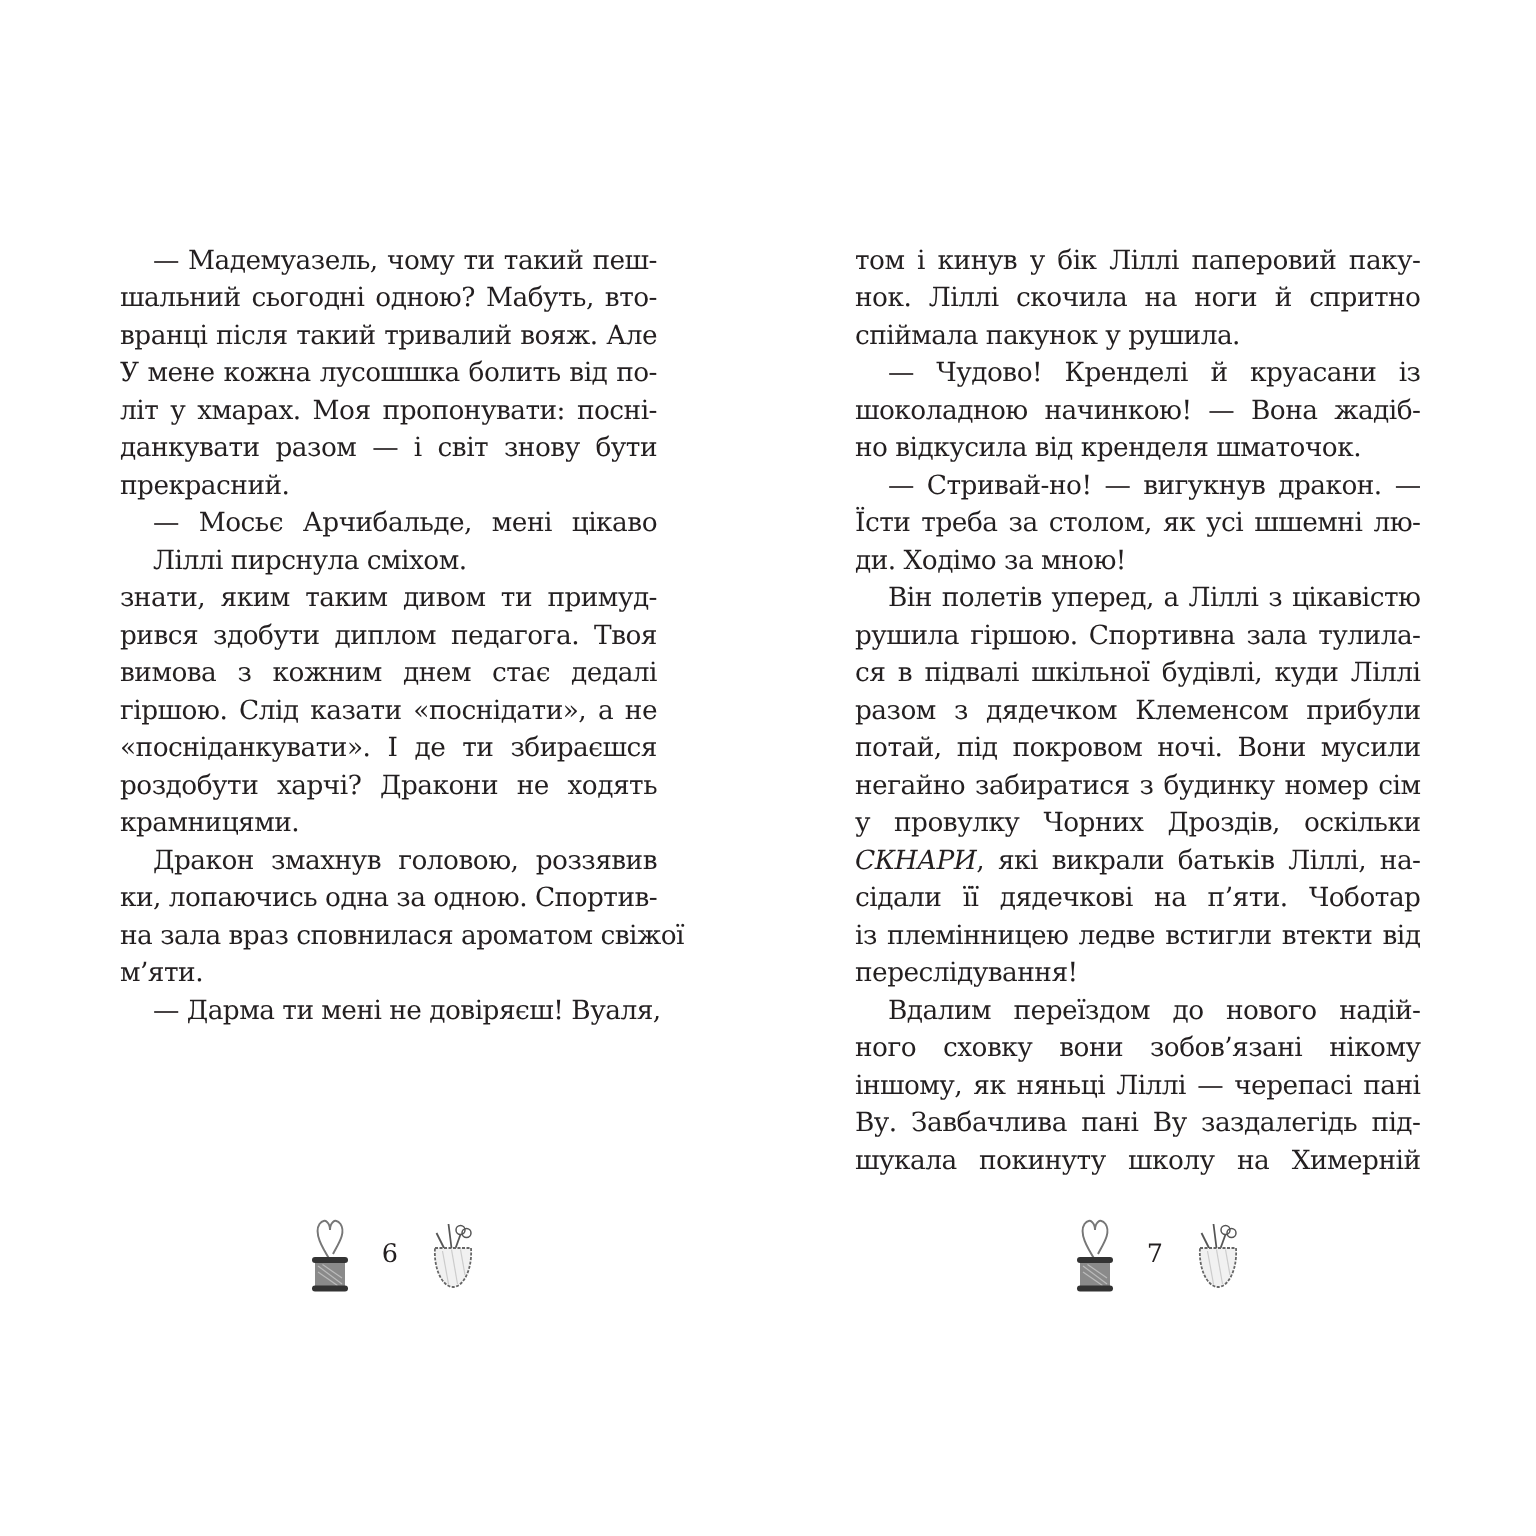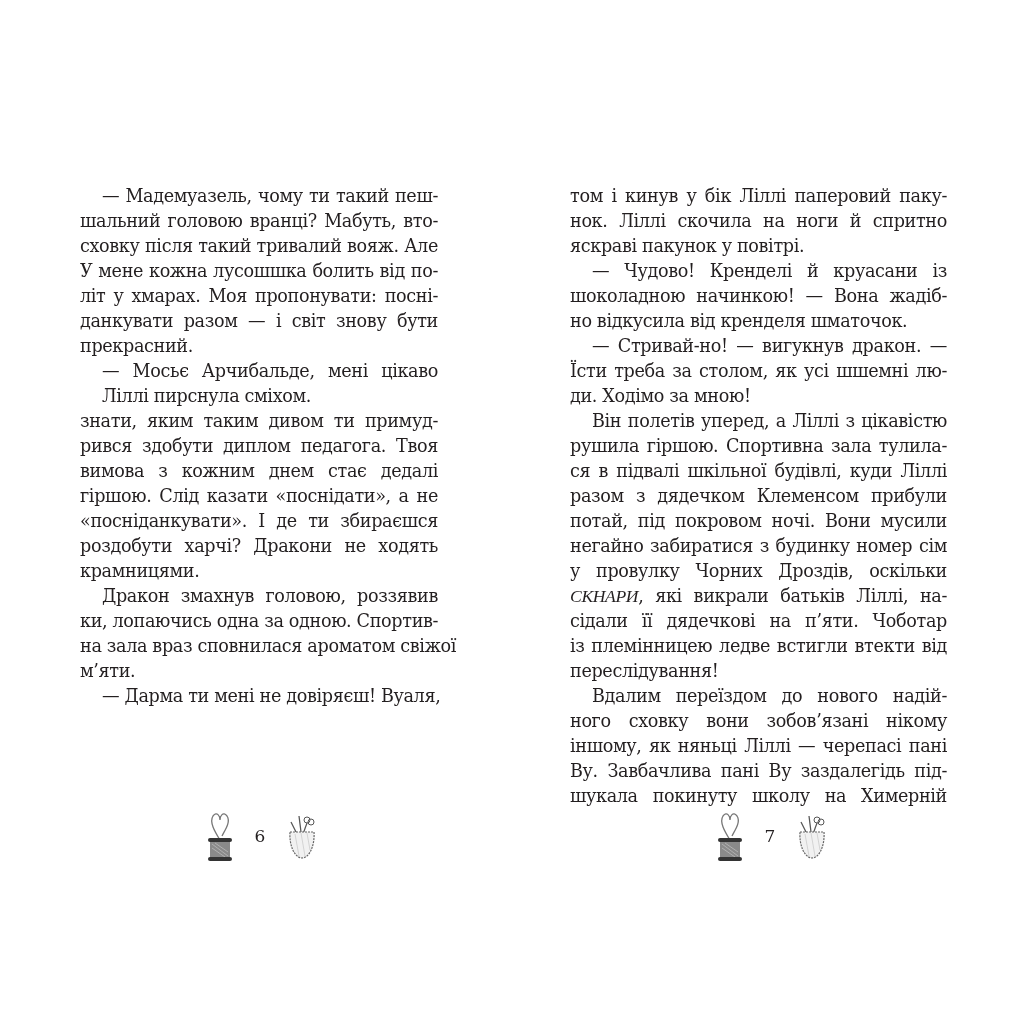--- a/index.html
+++ b/index.html
@@ -1,38 +1,38 @@
 <!DOCTYPE html>
 <html><head>
   <meta charset="utf-8">
   <style>
     html, body { margin: 0; padding: 0; background: #ffffff; }
     body { width: 1024px; height: 1024px; position: relative; overflow: hidden; }
     .page { position: absolute; top: 0; }
     .col {
       position: absolute;
-      top: 184px;
+      top: 162px;
       font-family: "DejaVu Serif", "Liberation Serif", serif;
       font-size: 17.6px;
       line-height: 25px;
       color: #231f20;
     }
     .col-left { left: 80px; width: 358px; }
     .col-right { left: 570px; width: 377px; }
     .line {
       display: block;
       height: 25px;
       white-space: nowrap;
       text-align: justify;
       text-align-last: justify;
       letter-spacing: -0.35px;
     }
     .line.last { text-align-last: left; }
     .line.indent { padding-left: 22px; }
-    .line .ital { font-style: italic; font-family: Liberation Serif, serif; }
+    .line .ital { font-style: italic; }
     .footer {
       position: absolute;
       top: 806px;
       height: 60px;
       display: flex;
       align-items: center;
       gap: 14px;
     }
     .footer-left { left: 205px; }
     .footer-right { left: 715px; }
@@ -44,22 +44,22 @@
       text-align: center;
     }
     svg { display: block; }
   </style>
 </head>
 <body>
 
 <div class="page">
   <div class="col col-left" id="col-left">
       <span class="line indent">— Мадемуазель, чому ти такий пеш-</span>
-      <span class="line">шальний головою вранці? Мабуть, вто-</span>
-      <span class="line">сховку після такий тривалий вояж. Але</span>
+      <span class="line">шальний сьогодні одною? Мабуть, вто-</span>
+      <span class="line">вранці після такий тривалий вояж. Але</span>
       <span class="line">У мене кожна лусошшка болить від по-</span>
       <span class="line">літ у хмарах. Моя пропонувати: посні-</span>
       <span class="line">данкувати разом — і світ знову бути</span>
       <span class="line last">прекрасний.</span>
       <span class="line indent">— Мосьє Арчибальде, мені цікаво</span>
       <span class="line indent last">Ліллі пирснула сміхом.</span>
       <span class="line">знати, яким таким дивом ти примуд-</span>
       <span class="line">рився здобути диплом педагога. Твоя</span>
       <span class="line">вимова з кожним днем стає дедалі</span>
       <span class="line">гіршою. Слід казати «поснідати», а не</span>
@@ -98,21 +98,21 @@
         <line x1="22" y1="23" x2="25" y2="40" stroke="#ccc" stroke-width="0.8"></line>
       </svg>
     </span>
   </div>
 </div>
 
 <div class="page">
   <div class="col col-right" id="col-right">
       <span class="line">том і кинув у бік Ліллі паперовий паку-</span>
       <span class="line">нок. Ліллі скочила на ноги й спритно</span>
-      <span class="line last">яскраві пакунок у повітрі.</span>
+      <span class="line last">спіймала пакунок у рушила.</span>
       <span class="line indent">— Чудово! Кренделі й круасани із</span>
       <span class="line">шоколадною начинкою! — Вона жадіб-</span>
       <span class="line last">но відкусила від кренделя шматочок.</span>
       <span class="line indent">— Стривай-но! — вигукнув дракон. —</span>
       <span class="line">Їсти треба за столом, як усі шшемні лю-</span>
       <span class="line last">ди. Ходімо за мною!</span>
       <span class="line indent">Він полетів уперед, а Ліллі з цікавістю</span>
       <span class="line">рушила гіршою. Спортивна зала тулила-</span>
       <span class="line">ся в підвалі шкільної будівлі, куди Ліллі</span>
       <span class="line">разом з дядечком Клеменсом прибули</span>

